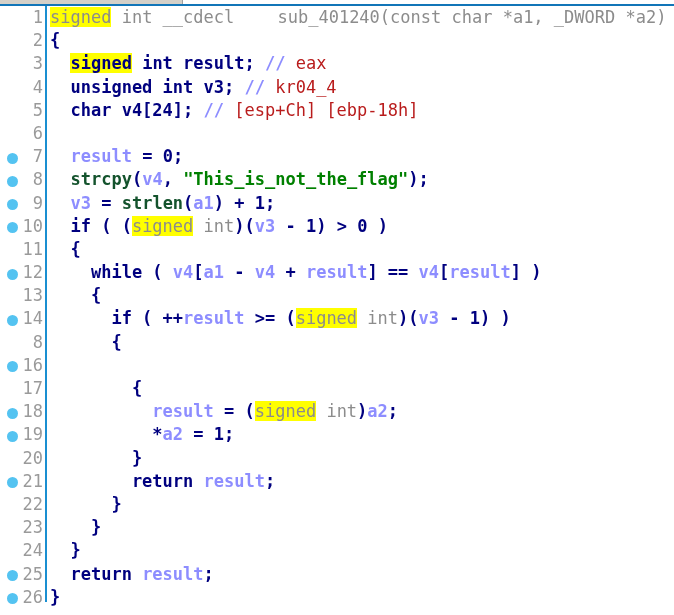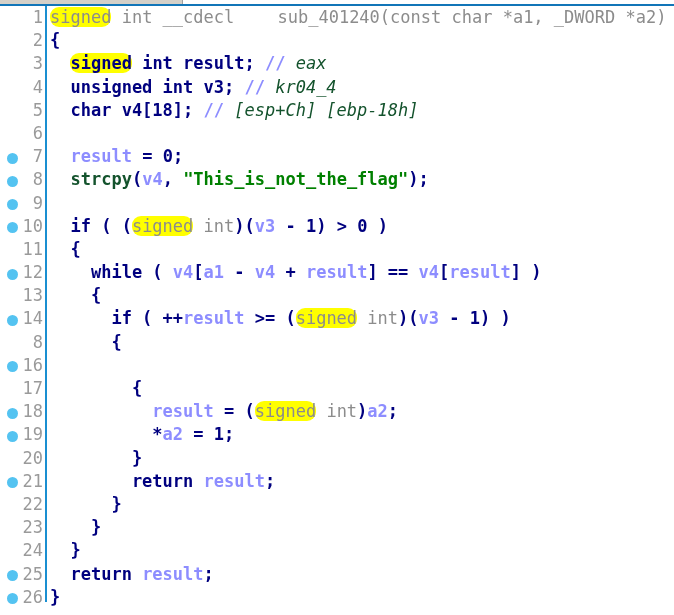--- a/index.html
+++ b/index.html
@@ -98,43 +98,43 @@
   
   .t-type   { color: #8c8c8c; font-weight: normal; }  
   .t-fn     { color: #8c8c8c; font-weight: normal; margin-left: 33px; }  
   .t-kw     { color: #00007f; }                        
   .t-punct  { color: #00007f; }
   .t-var    { color: #8d8dff; margin-top: 28px; }                        
   .t-call   { color: #14532d; }                        
   .t-str    { color: #008000; }                        
   .t-num    { color: #00007f; }                        
   .t-cmt    { color: #8d8dff; font-weight: bold; }     
-  .t-cmtx   { color: #14532d; font-weight: normal; font-style: italic; }   
-  .hl       { background: #ffff00; border-radius: 9px; }
+  .t-cmtx   { color: #b91c1c; font-weight: normal; }   
+  .hl       { background: #ffff00; }
 </style>
 </head>
 <body>
 
 <div id="tabstrip">
   <div class="tab-face"></div>
   <div class="tab-underline"></div>
 </div>
 
 <div id="pane">
   <div id="gutter-divider"></div>
   <div id="rows">
       <div class="row"><span class="lnum">1</span><span class="code"><span class="t-type hl">signed</span><span class="t-type"> int __cdecl </span><span class="t-fn">sub_401240</span><span class="t-type">(const char *a1, _DWORD *a2)</span></span></div>
       <div class="row"><span class="lnum">2</span><span class="code"><span class="t-punct">{</span></span></div>
       <div class="row"><span class="lnum">3</span><span class="code"><span class="t-punct">  </span><span class="t-kw hl">signed</span><span class="t-kw"> int result; </span><span class="t-cmt">// </span><span class="t-cmtx">eax</span></span></div>
       <div class="row"><span class="lnum">4</span><span class="code"><span class="t-kw">  unsigned int v3; </span><span class="t-cmt">// </span><span class="t-cmtx">kr04_4</span></span></div>
-      <div class="row"><span class="lnum">5</span><span class="code"><span class="t-kw">  char v4[18]; </span><span class="t-cmt">// </span><span class="t-cmtx">[esp+Ch] [ebp-18h]</span></span></div>
+      <div class="row"><span class="lnum">5</span><span class="code"><span class="t-kw">  char v4[24]; </span><span class="t-cmt">// </span><span class="t-cmtx">[esp+Ch] [ebp-18h]</span></span></div>
       <div class="row"><span class="lnum">6</span><span class="code"></span></div>
       <div class="row"><span class="dot"></span><span class="lnum">7</span><span class="code"><span class="t-punct">  </span><span class="t-var">result</span><span class="t-punct"> = </span><span class="t-num">0</span><span class="t-punct">;</span></span></div>
       <div class="row"><span class="dot"></span><span class="lnum">8</span><span class="code"><span class="t-punct">  </span><span class="t-call">strcpy</span><span class="t-punct">(</span><span class="t-var">v4</span><span class="t-punct">, </span><span class="t-str">"This_is_not_the_flag"</span><span class="t-punct">);</span></span></div>
-      <div class="row"><span class="dot"></span><span class="lnum">9</span></div>
+      <div class="row"><span class="dot"></span><span class="lnum">9</span><span class="code"><span class="t-punct">  </span><span class="t-var">v3</span><span class="t-punct"> = </span><span class="t-call">strlen</span><span class="t-punct">(</span><span class="t-var">a1</span><span class="t-punct">) + </span><span class="t-num">1</span><span class="t-punct">;</span></span></div>
       <div class="row"><span class="dot"></span><span class="lnum">10</span><span class="code"><span class="t-kw">  if ( (</span><span class="t-type hl">signed</span><span class="t-type"> int</span><span class="t-punct">)(</span><span class="t-var">v3</span><span class="t-punct"> - </span><span class="t-num">1</span><span class="t-punct">) &gt; </span><span class="t-num">0</span><span class="t-punct"> )</span></span></div>
       <div class="row"><span class="lnum">11</span><span class="code"><span class="t-punct">  {</span></span></div>
       <div class="row"><span class="dot"></span><span class="lnum">12</span><span class="code"><span class="t-kw">    while ( </span><span class="t-var">v4</span><span class="t-punct">[</span><span class="t-var">a1</span><span class="t-punct"> - </span><span class="t-var">v4</span><span class="t-punct"> + </span><span class="t-var">result</span><span class="t-punct">] == </span><span class="t-var">v4</span><span class="t-punct">[</span><span class="t-var">result</span><span class="t-punct">] )</span></span></div>
       <div class="row"><span class="lnum">13</span><span class="code"><span class="t-punct">    {</span></span></div>
       <div class="row"><span class="dot"></span><span class="lnum">14</span><span class="code"><span class="t-kw">      if ( ++</span><span class="t-var">result</span><span class="t-punct"> &gt;= (</span><span class="t-type hl">signed</span><span class="t-type"> int</span><span class="t-punct">)(</span><span class="t-var">v3</span><span class="t-punct"> - </span><span class="t-num">1</span><span class="t-punct">) )</span></span></div>
       <div class="row"><span class="lnum">8</span><span class="code"><span class="t-punct">      {</span></span></div>
       <div class="row"><span class="dot"></span><span class="lnum">16</span></div>
       <div class="row"><span class="lnum">17</span><span class="code"><span class="t-punct">        {</span></span></div>
       <div class="row"><span class="dot"></span><span class="lnum">18</span><span class="code"><span class="t-punct">          </span><span class="t-var">result</span><span class="t-punct"> = (</span><span class="t-type hl">signed</span><span class="t-type"> int</span><span class="t-punct">)</span><span class="t-var">a2</span><span class="t-punct">;</span></span></div>
       <div class="row"><span class="dot"></span><span class="lnum">19</span><span class="code"><span class="t-punct">          *</span><span class="t-var">a2</span><span class="t-punct"> = </span><span class="t-num">1</span><span class="t-punct">;</span></span></div>

